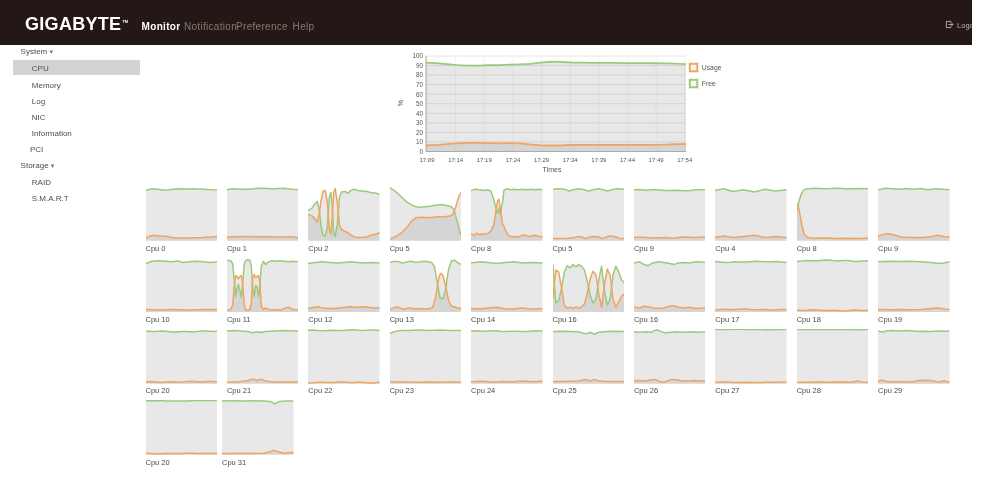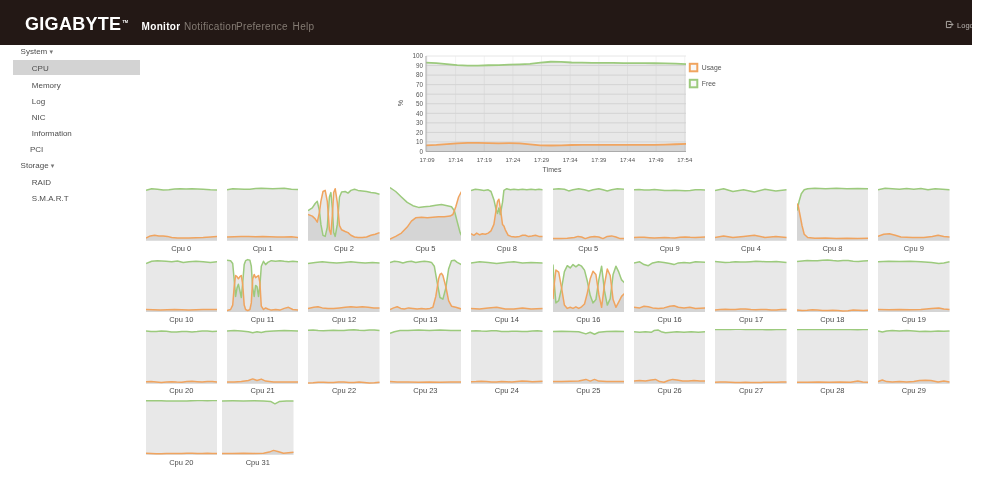--- a/index.html
+++ b/index.html
@@ -9,21 +9,21 @@
 .nav{position:absolute;top:20.5px;font-size:10px;letter-spacing:0.3px;color:#847b73;transform:translateX(-50%);white-space:nowrap}
 .nav.on{color:#fff;font-weight:bold}
 #logout{position:absolute;right:-8px;top:20px;color:#b9b4b0;font-size:7.5px;white-space:nowrap}
 #logout svg{vertical-align:-1px;margin-right:3px}
 .sitem{position:absolute;font-size:8px;color:#4c4c4c;line-height:10px;white-space:nowrap}
 .caret{color:#777;font-size:7px}
 .hl{position:absolute;left:12.7px;top:60px;width:127.6px;height:15px;background:#d3d3d3}
 #bigchart{position:absolute}
 .mini{position:absolute;width:71.5px}
 .mini svg{display:block}
-.mlabel{margin-top:3.5px;text-align:center;font-size:7.5px;color:#4a4a4a;line-height:8px}
+.mlabel{margin-top:3.5px;text-align:left;font-size:7.5px;color:#4a4a4a;line-height:8px}
 </style></head>
 <body>
 <div id="hdr">
   <div id="logo">GIGABYTE<sup>TM</sup></div>
   <div class="nav on" style="left:161px">Monitor</div>
   <div class="nav" style="left:210.5px">Notification</div>
   <div class="nav" style="left:262px">Preference</div>
   <div class="nav" style="left:303.5px">Help</div>
   <div id="logout"><svg width="9" height="9" viewBox="0 0 16 16">
         <path d="M10.5 5V2.5H2.5v11h8V11" fill="none" stroke="#b9b4b0" stroke-width="1.6"></path>

